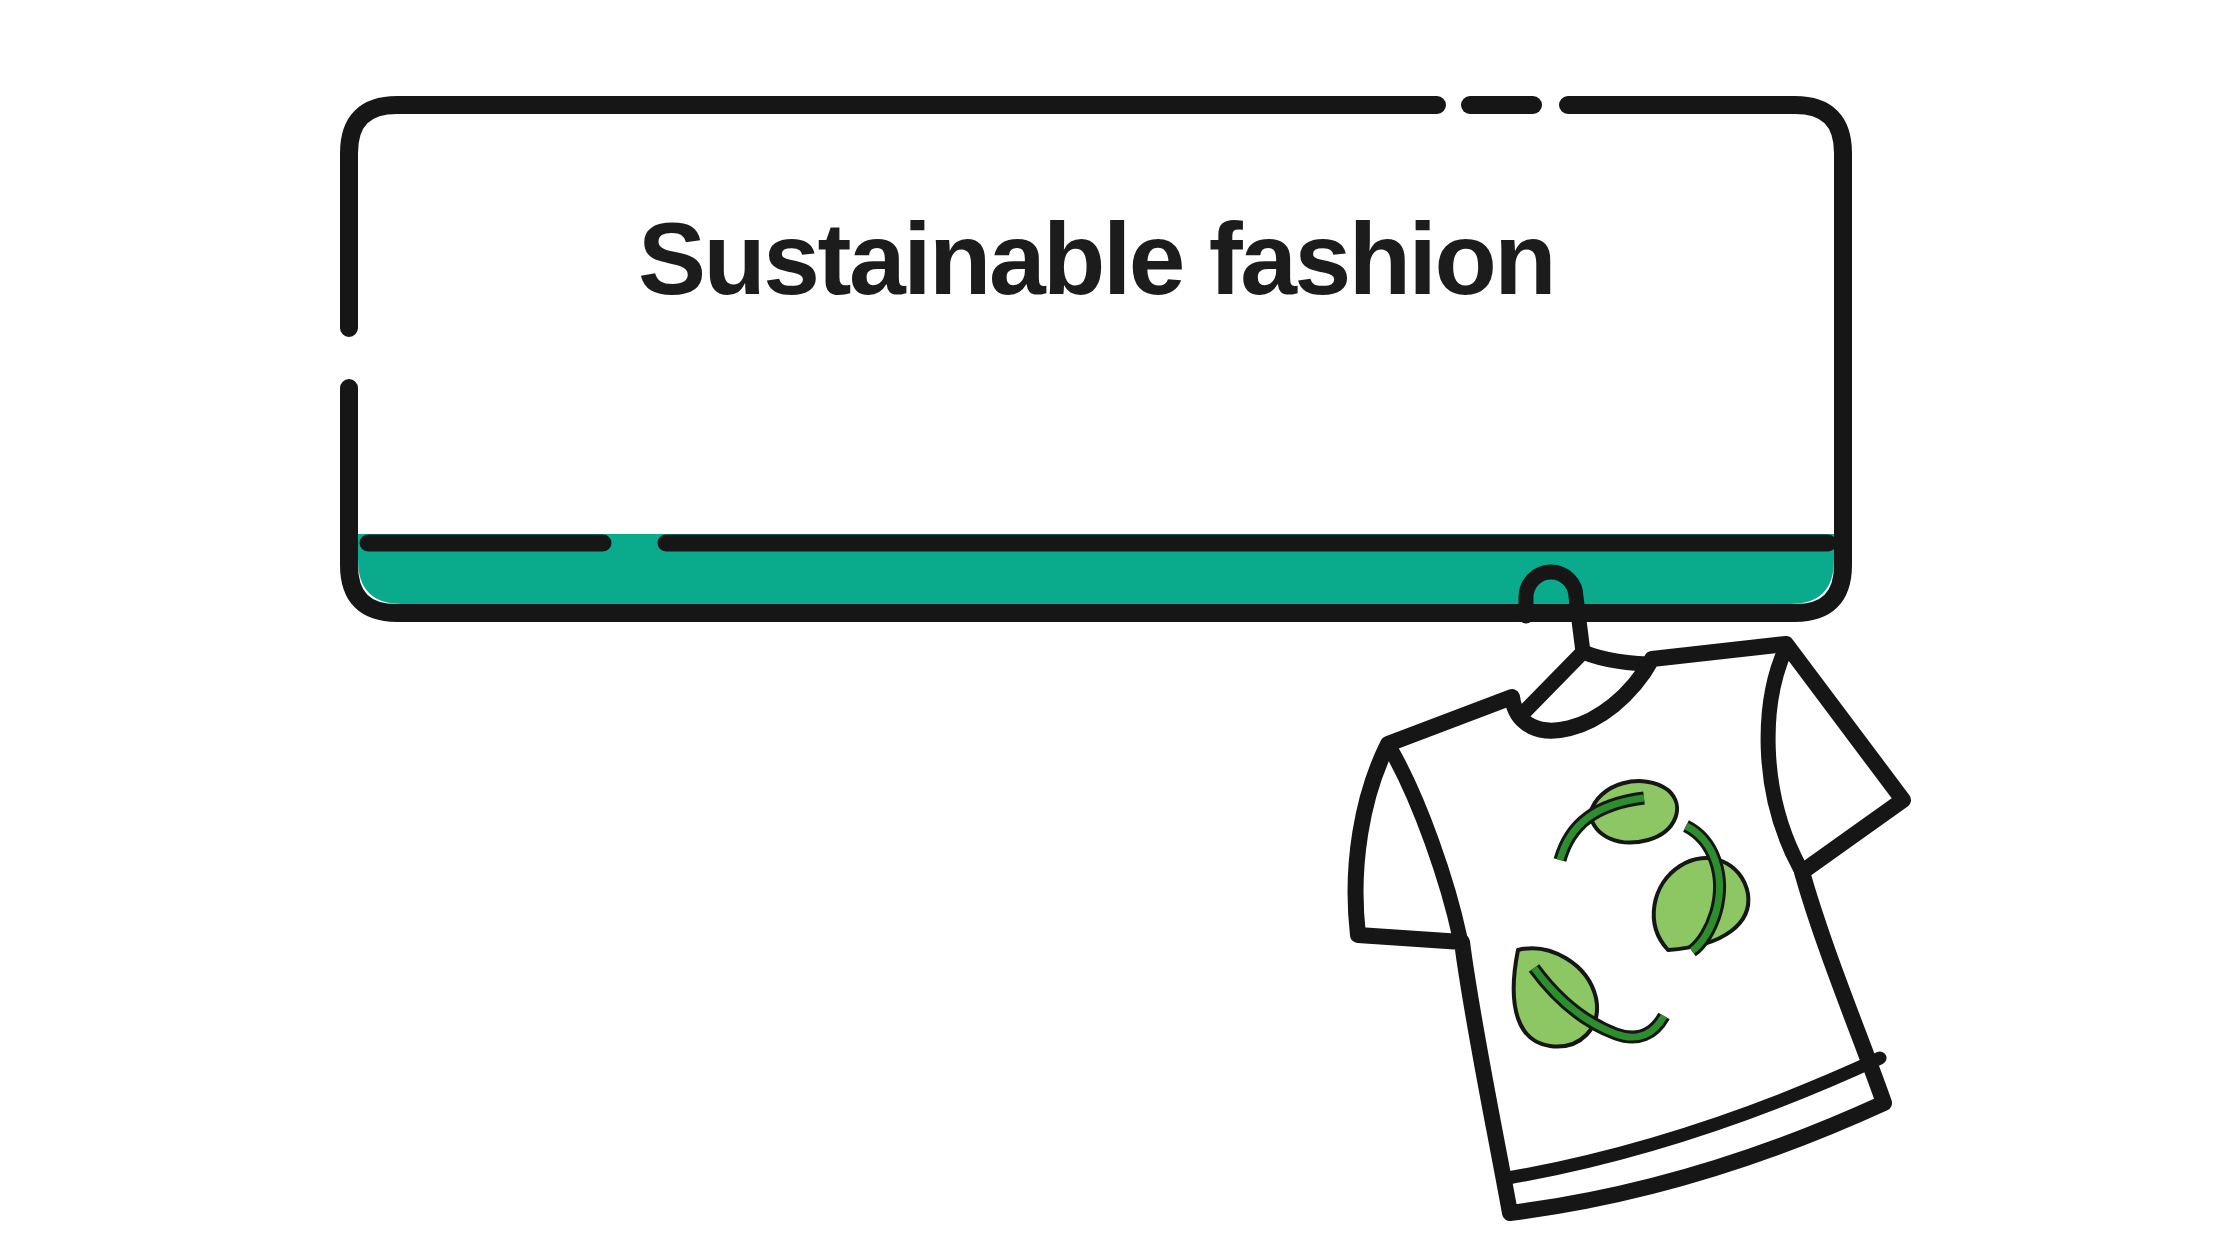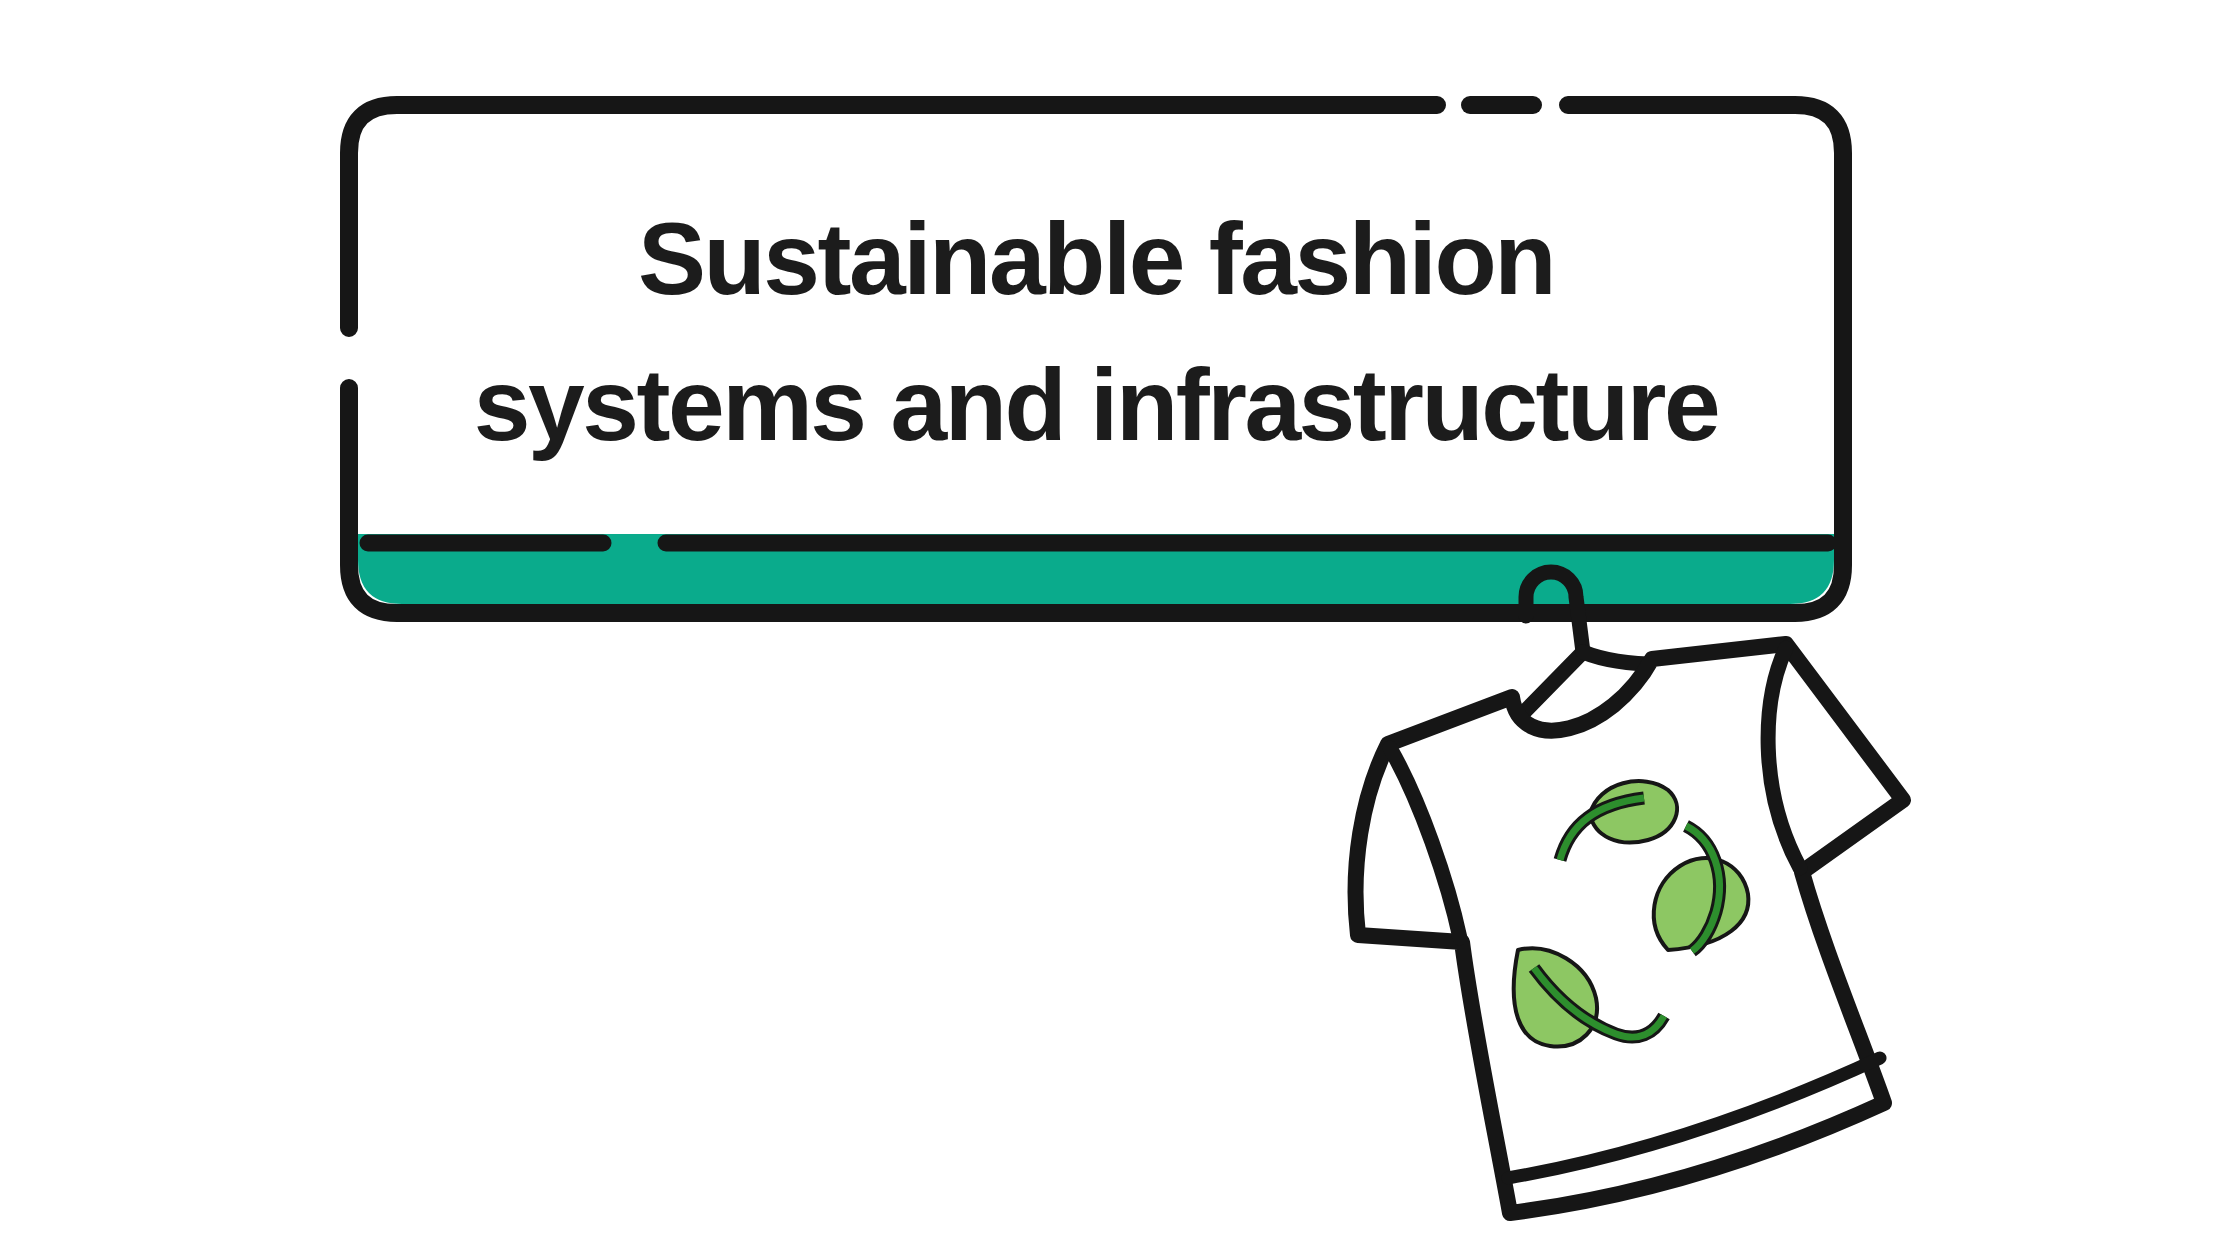--- a/index.html
+++ b/index.html
@@ -123,16 +123,15 @@
                  C1602,1028 1580,1050 1550,1046
                  C1520,1042 1506,1010 1518,950 Z" fill="#8DC763"></path>
         <path class="ink w13 capbutt" d="M1534,968 C1556,998 1584,1022 1616,1034 C1638,1042 1654,1034 1664,1016"></path>
         <path class="stemcore" d="M1534,968 C1556,998 1584,1022 1616,1034 C1638,1042 1654,1034 1664,1016" stroke="#2D8E2D"></path>
       </g>
     </g>
   </svg>
 
   <div class="title">
     <div>Sustainable fashion</div>
-    <div>systems and infrastructure</div>
   </div>
 
 </div>
 
 </body></html>

